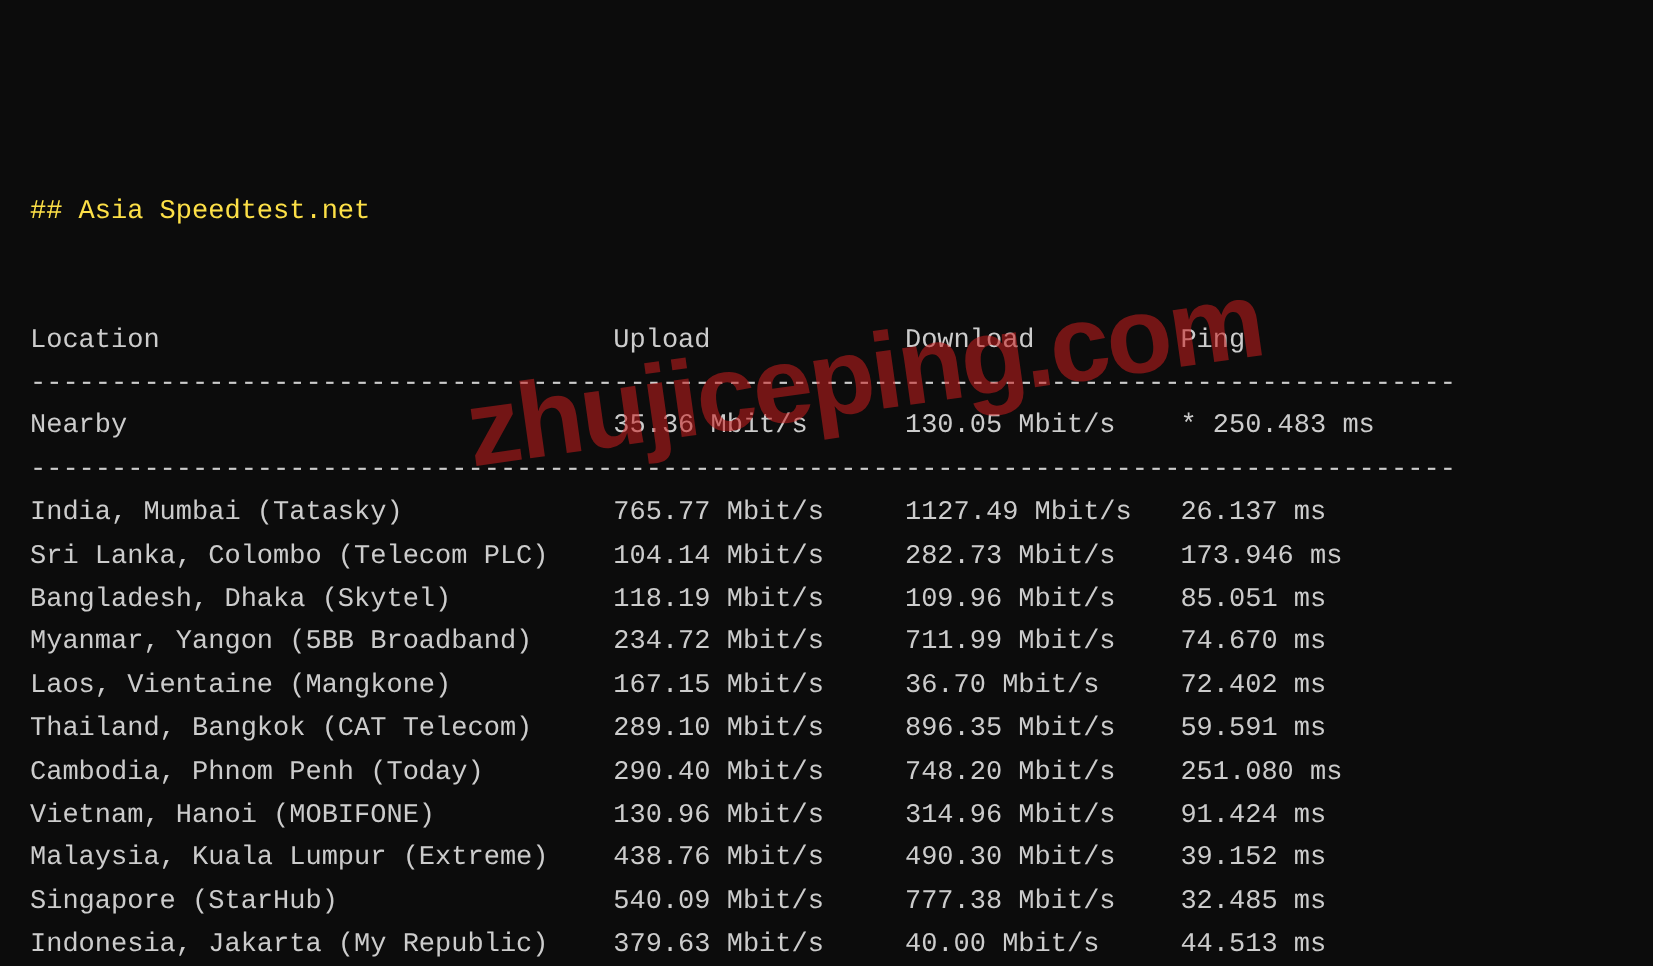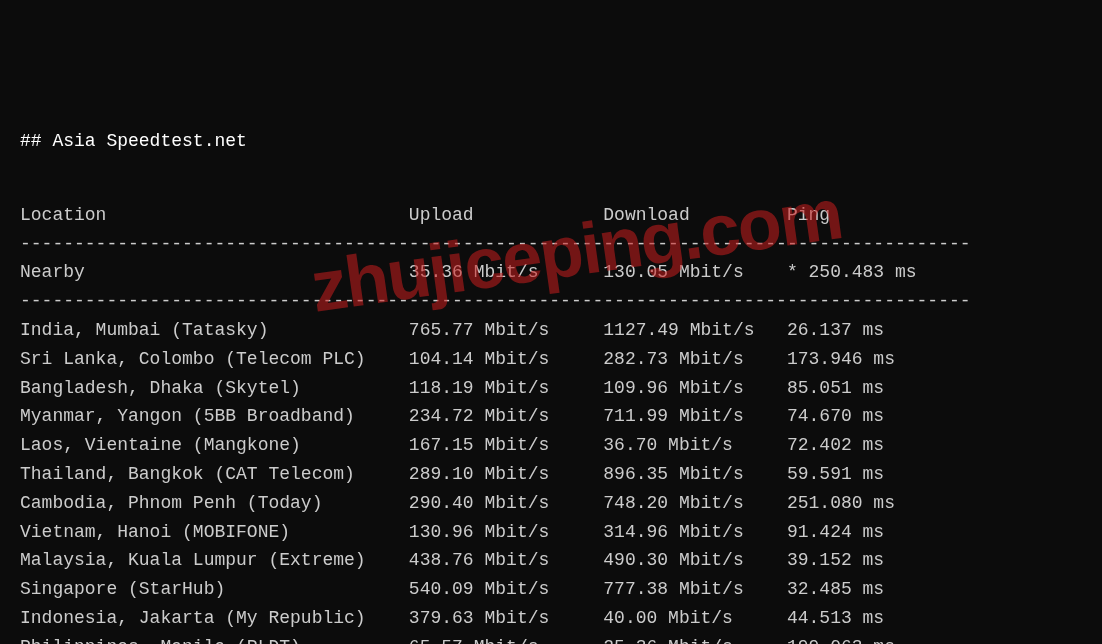--- a/index.html
+++ b/index.html
@@ -14,22 +14,22 @@
       font-size: 18px;
       line-height: 1.6;
       padding: 12px 20px;
       width: 1102px;
       height: 644px;
       overflow: hidden;
       position: relative;
       white-space: pre;
     }
     .title {
-      color: #ffffff;
-      margin-bottom: 16px;
+      color: #fde047;
+      margin-bottom: 28px;
     }
     .row {
       display: block;
     }
     .watermark {
       position: absolute;
       top: 30%;
       left: 28%;
       font-size: 72px;
       color: rgba(200, 30, 30, 0.55);

